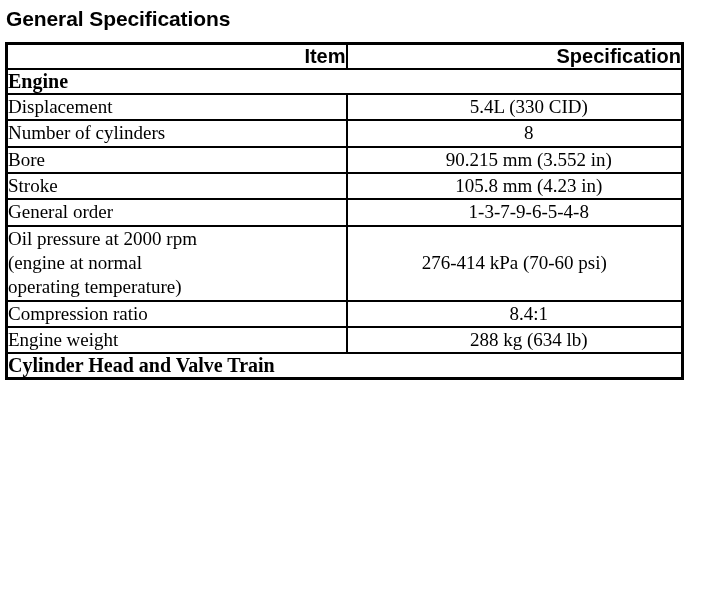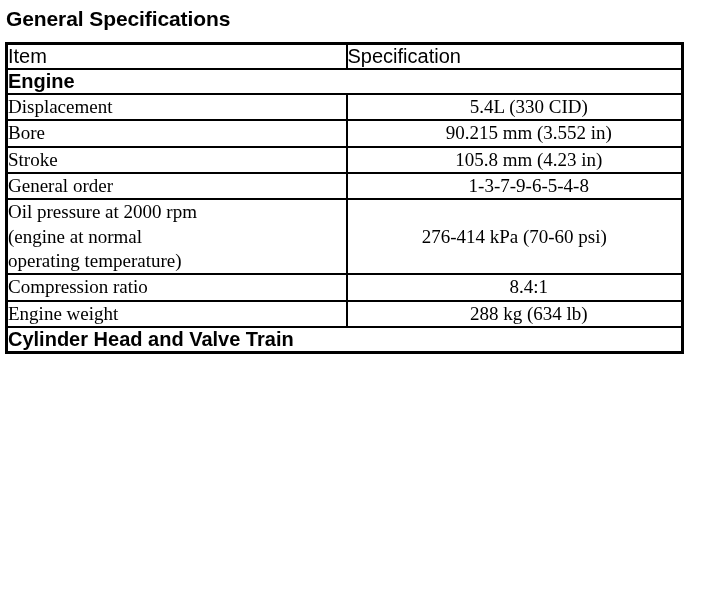--- a/index.html
+++ b/index.html
@@ -40,28 +40,28 @@
   .spec-table col.c-item { width: 340px; }
   .spec-table col.c-spec { width: 336px; }
   .spec-table th,
   .spec-table td {
     border: 2px solid #000000;
     padding: 0;
     vertical-align: middle;
   }
   .hdr-cell {
     font-family: "Liberation Sans", sans-serif;
-    font-weight: normal;
+    font-weight: bold;
     font-size: 20px;
-    text-align: left;
+    text-align: right;
     padding: 8px 4px 9px 4px;
     line-height: 1.15;
   }
   .section-cell {
-    font-family: Liberation Sans, sans-serif;
+    font-family: Liberation Serif, serif;
     font-weight: bold;
     font-size: 20px;
     text-align: left;
     padding: 7px 4px 8px 8px;
     line-height: 1.15;
   }
   .item-cell {
     font-size: 19px;
     text-align: left;
     padding: 7px 4px 8px 8px;
@@ -104,20 +104,24 @@
     <tbody>
       <tr>
         <td class="section-cell" colspan="2">Engine</td>
       </tr>
 
       <tr>
         <td class="item-cell">Displacement</td>
         <td class="value-cell mid">5.4L (330 CID)</td>
       </tr>
 
+      <tr>
+        <td class="item-cell">Number of cylinders</td>
+        <td class="value-cell mid">8</td>
+      </tr>
 
       <tr>
         <td class="item-cell">Bore</td>
         <td class="value-cell mid">90.215 mm (3.552 in)</td>
       </tr>
 
       <tr>
         <td class="item-cell">Stroke</td>
         <td class="value-cell mid">105.8 mm (4.23 in)</td>
       </tr>

